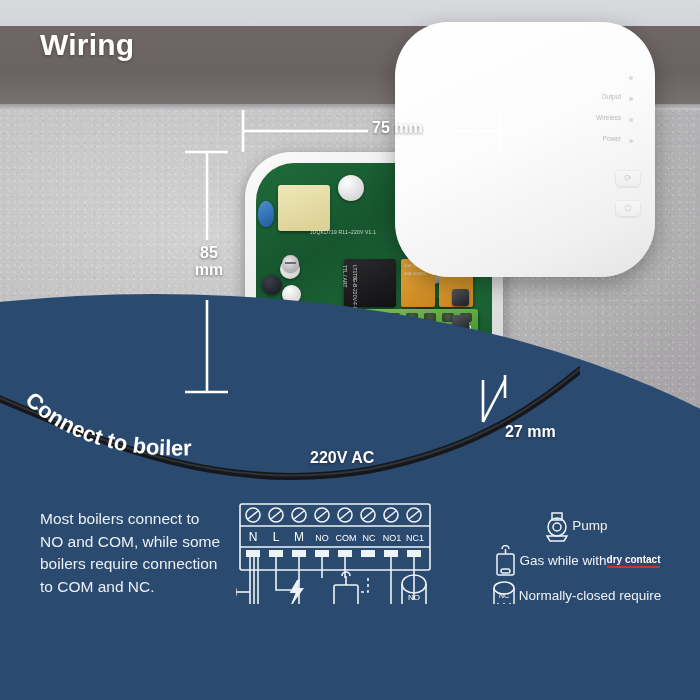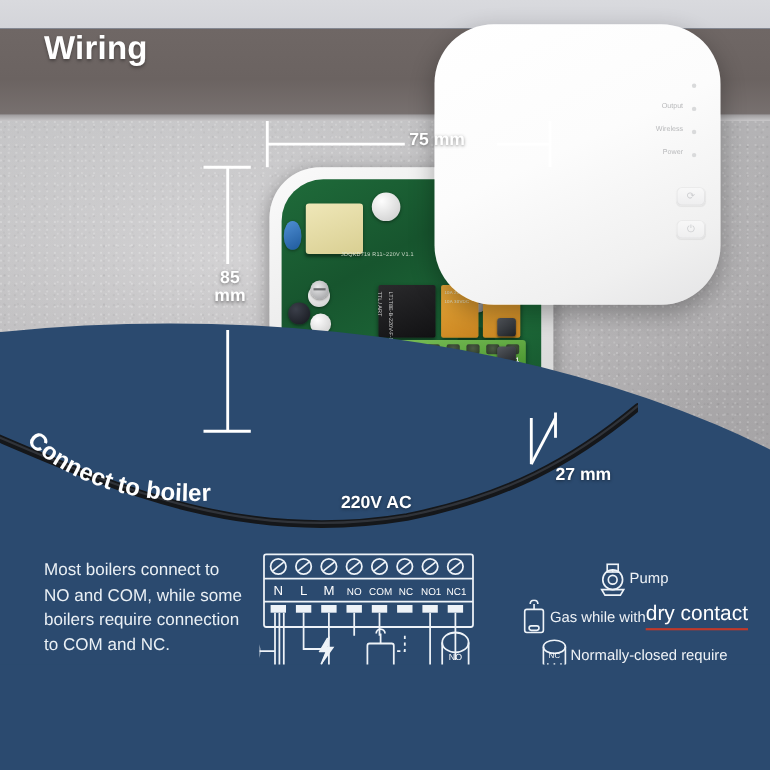--- a/index.html
+++ b/index.html
@@ -120,21 +120,21 @@
   .curvetext{position:absolute;left:10px;top:350px;width:290px;height:110px;}
   .curvetext text{fill:#ffffff;font-family:"Liberation Sans",sans-serif;
     font-size:22px;font-weight:bold;}
 
   
   .schem{position:absolute;left:236px;top:500px;width:220px;height:180px;}
   .legend{position:absolute;left:450px;top:508px;width:250px;}
   .lg-row{display:flex;align-items:center;height:35px;justify-content:center;}
   .lg-ico{width:30px;height:32px;flex:0 0 30px;}
   .lg-txt{color:#eef2f6;font-size:13.5px;white-space:nowrap;}
-  .lg-strong{color:#ffffff;font-weight:normal;font-size:19px;
+  .lg-strong{color:#ffffff;font-weight:bold;font-size:10px;
     border-bottom:2.5px solid #c0392b;padding-bottom:1px;}
   .para{position:absolute;left:40px;top:508px;width:185px;color:#eaf0f5;
     font-size:15.5px;line-height:1.46;}
 </style>
 </head>
 <body>
 
 <div id="stage">
 
   <div class="photo">

